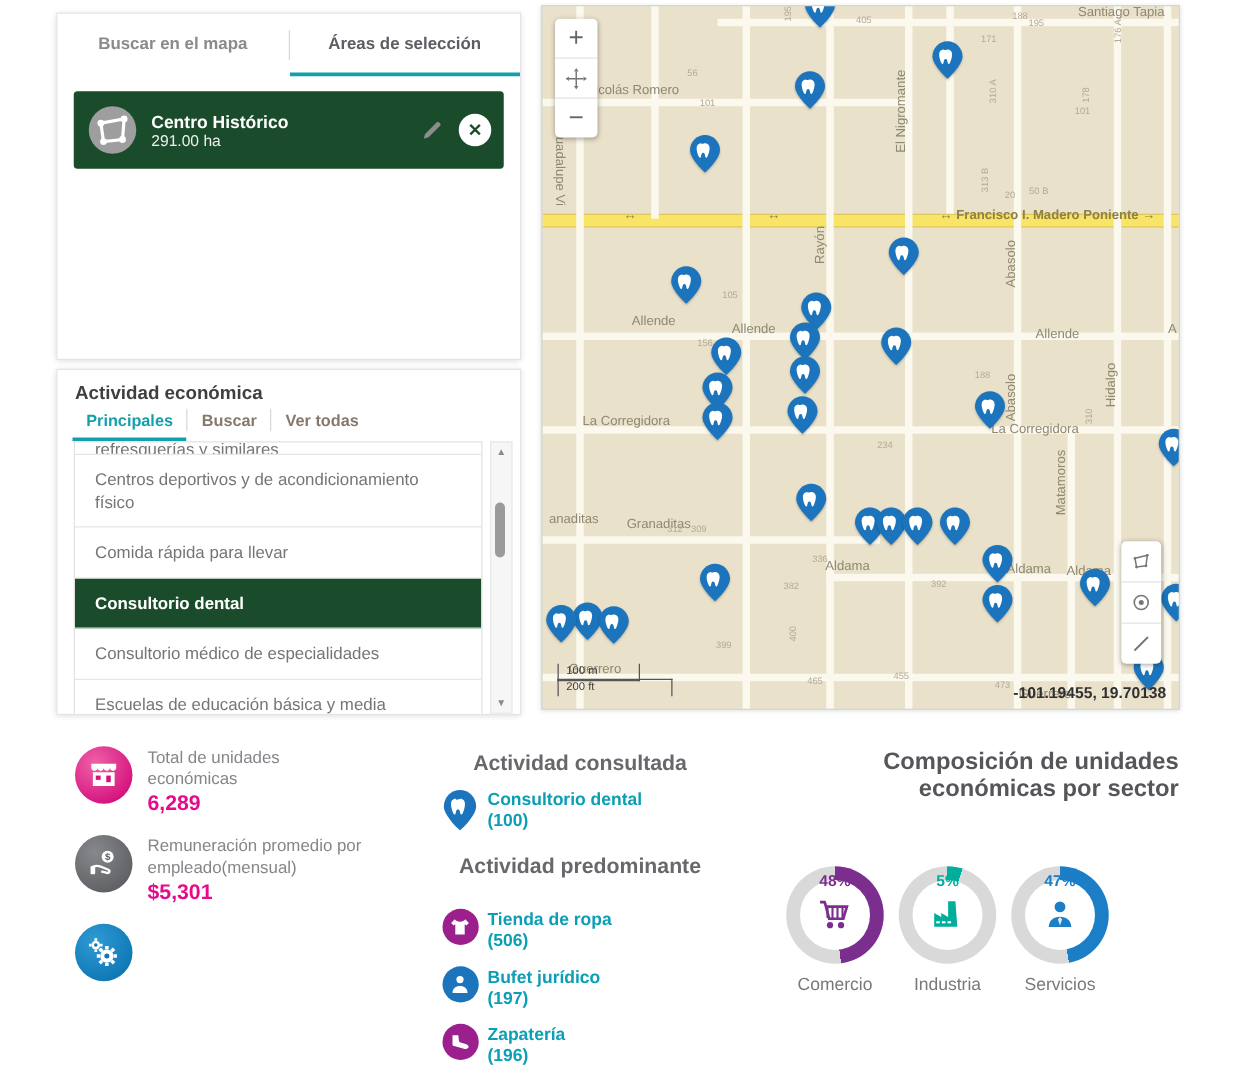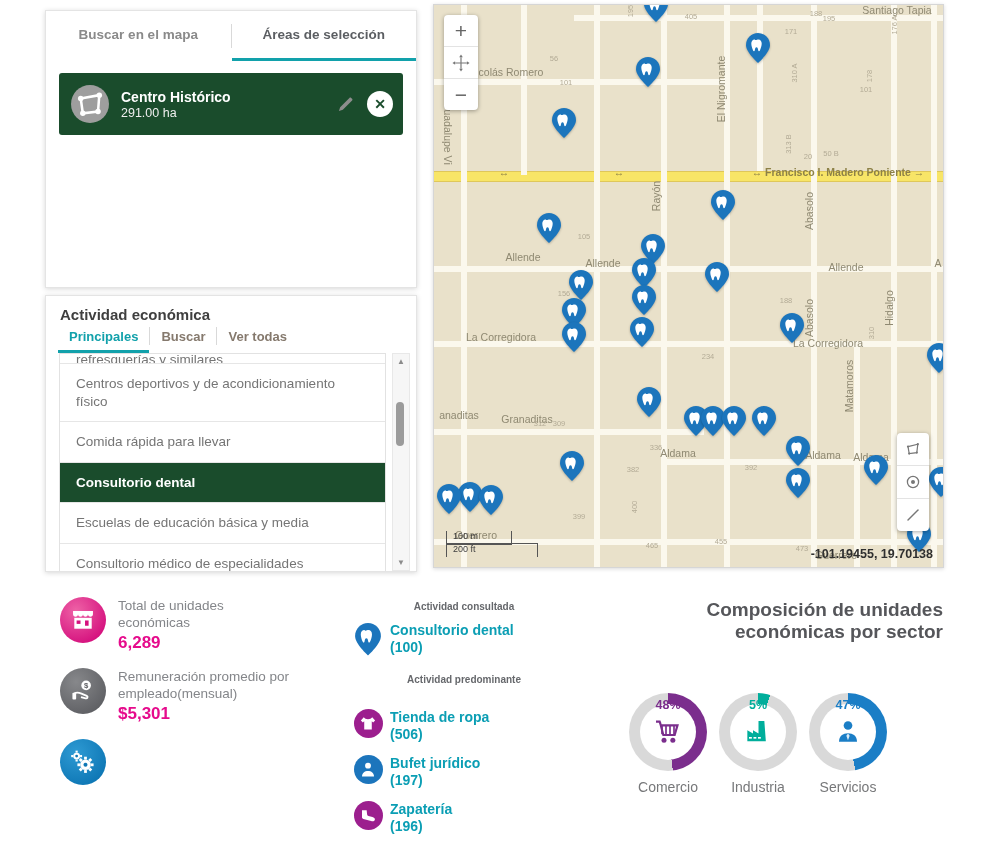--- a/index.html
+++ b/index.html
@@ -69,21 +69,21 @@
   
   #stats-column{position:absolute;left:60px;top:597px;width:300px;}
   .stat-row{display:flex;margin-bottom:15px;}
   .stat-ico{width:46px;height:46px;border-radius:50%;flex:none;display:flex;align-items:center;
     justify-content:center;margin-right:12px;}
   .stat-ico svg{width:28px;height:28px;}
   .stat-line{font-size:13.5px;color:#84868a;line-height:17px;}
   .stat-value{font-size:17px;font-weight:bold;color:#e60b8c;margin-top:2px;}
 
   #act-column{position:absolute;left:352px;top:601px;width:224px;}
-  .act-header{text-align:center;font-size:10px;font-weight:bold;color:#66686c;}
+  .act-header{text-align:center;font-size:17px;font-weight:bold;color:#66686c;}
   .act-item{display:flex;margin-top:10px;}
   .act-item .aicon{width:32px;height:36px;flex:none;margin-right:6px;display:flex;align-items:flex-start;justify-content:center;}
   .aicon .circ{width:29px;height:29px;border-radius:50%;display:flex;align-items:center;justify-content:center;color:#fff;}
   .aicon .circ svg{width:20px;height:20px;}
   .act-name{font-size:14px;font-weight:bold;color:#0b9eb4;line-height:17px;}
   .gap24{margin-top:24px;}
   .mt14{margin-top:16px;}
 
   #sector-column{position:absolute;left:598px;top:599px;width:345px;}
   .sector-title{text-align:right;font-size:19px;font-weight:bold;color:#55565a;}
@@ -139,22 +139,22 @@
       <div class="tabdiv"></div>
       <div class="tab">Ver todas</div>
     </div>
     <div class="list-wrap" id="activity-list">
         <div class="lrow clip-top">
           <span>Cafeterías, fuentes de sodas, neverías, refresquerías y similares</span>
         </div>
         <div class="lrow"><span>Centros deportivos y de acondicionamiento físico</span></div>
         <div class="lrow"><span>Comida rápida para llevar</span></div>
         <div class="lrow sel" style="background: rgb(26, 76, 44);"><span>Consultorio dental</span></div>
+        <div class="lrow"><span>Consultorio médico de especialidades</span></div>
         <div class="lrow"><span>Escuelas de educación básica y media</span></div>
-        <div class="lrow"><span>Consultorio médico de especialidades</span></div>
       </div>
     <div class="vscroll">
       <div class="vs-arrow" style="top:3px">▲</div>
       <div class="vs-thumb"></div>
       <div class="vs-arrow" style="bottom:3px">▼</div>
     </div>
   </div>
 
   <div class="panel" id="map-panel">
     <div id="map-layers">
@@ -210,21 +210,21 @@
         <div class="hnum" style="left: 460px; top: 20px; transform: translate(-50%, -50%) rotate(-90deg);">176 A</div>
         <div class="hnum" style="left: 120px; top: 53px; transform: translate(-50%, -50%) rotate(0deg);">56</div>
         <div class="hnum" style="left: 132px; top: 77px; transform: translate(-50%, -50%) rotate(0deg);">101</div>
         <div class="hnum" style="left: 360px; top: 68px; transform: translate(-50%, -50%) rotate(-90deg);">310 A</div>
         <div class="hnum" style="left: 435px; top: 71px; transform: translate(-50%, -50%) rotate(-90deg);">178</div>
         <div class="hnum" style="left: 432px; top: 84px; transform: translate(-50%, -50%) rotate(0deg);">101</div>
         <div class="hnum" style="left: 397px; top: 148px; transform: translate(-50%, -50%) rotate(0deg);">50 B</div>
         <div class="hnum" style="left: 354px; top: 139px; transform: translate(-50%, -50%) rotate(-90deg);">313 B</div>
         <div class="hnum" style="left: 374px; top: 151px; transform: translate(-50%, -50%) rotate(0deg);">20</div>
         <div class="hnum" style="left: 150px; top: 231px; transform: translate(-50%, -50%) rotate(0deg);">105</div>
-        <div class="hnum" style="left: 130px; top: 269px; transform: translate(-50%, -50%) rotate(0deg); margin-top: 19px;">156</div>
+        <div class="hnum" style="left: 130px; top: 269px; transform: translate(-50%, -50%) rotate(0deg);">156</div>
         <div class="hnum" style="left: 352px; top: 295px; transform: translate(-50%, -50%) rotate(0deg);">188</div>
         <div class="hnum" style="left: 437px; top: 328px; transform: translate(-50%, -50%) rotate(-90deg);">310</div>
         <div class="hnum" style="left: 274px; top: 351px; transform: translate(-50%, -50%) rotate(0deg);">234</div>
         <div class="hnum" style="left: 125px; top: 418px; transform: translate(-50%, -50%) rotate(0deg);">309</div>
         <div class="hnum" style="left: 106px; top: 418px; transform: translate(-50%, -50%) rotate(0deg);">312</div>
         <div class="hnum" style="left: 222px; top: 442px; transform: translate(-50%, -50%) rotate(0deg);">336</div>
         <div class="hnum" style="left: 365px; top: 440px; transform: translate(-50%, -50%) rotate(0deg);">537</div>
         <div class="hnum" style="left: 317px; top: 462px; transform: translate(-50%, -50%) rotate(0deg);">392</div>
         <div class="hnum" style="left: 199px; top: 464px; transform: translate(-50%, -50%) rotate(0deg);">382</div>
         <div class="hnum" style="left: 200px; top: 502px; transform: translate(-50%, -50%) rotate(-90deg);">400</div>

